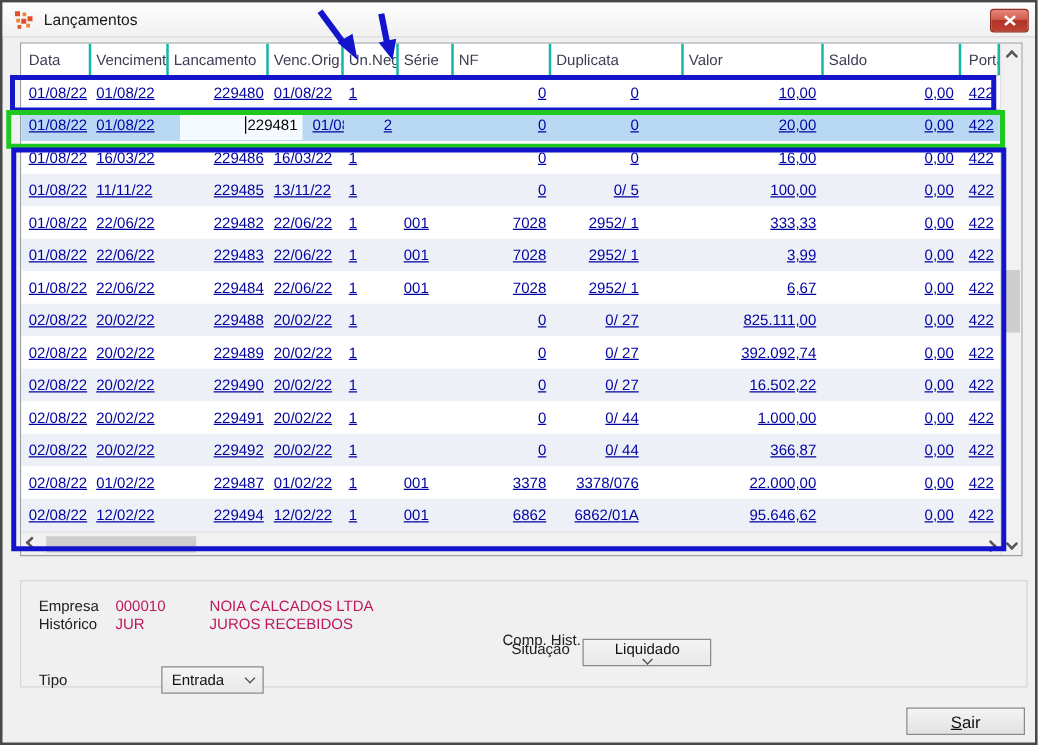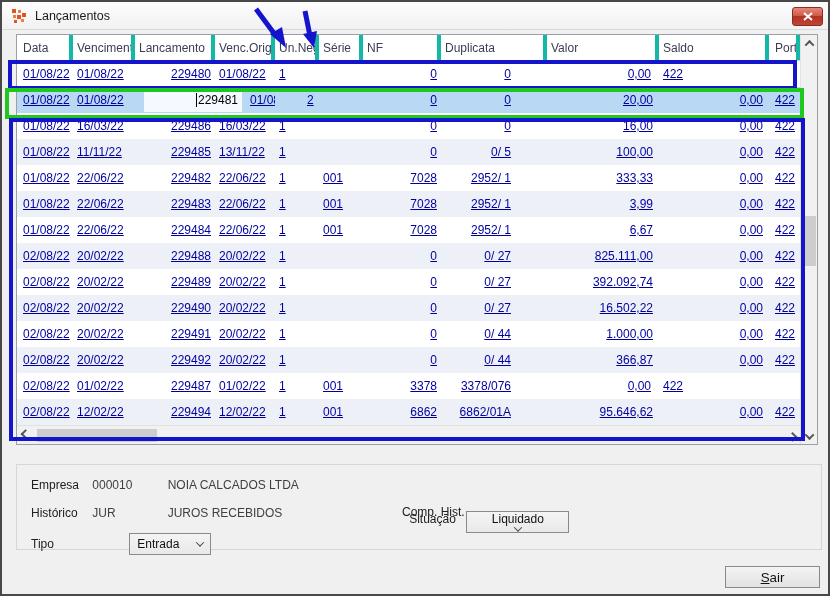--- a/index.html
+++ b/index.html
@@ -28,21 +28,21 @@
   }
 
   
   .gridwrap {
     position:absolute; left:14px; top:32px; width:802px; height:411px;
     background:#fff; border:1px solid #9aa0a6; display:flex;
   }
   .gridmain { width:783px; display:flex; flex-direction:column; }
   .ghead { display:flex; height:26px; border-bottom:1px solid #cfcfcf; background:#fff; }
   .hcell {
-    color:#3c3c55; padding:6px 0 0 4px; border-right:4px solid #14b8a6;
+    color:#3c3c55; padding:6px 0 0 4px; border-right:2px solid #14b8a6;
     white-space:nowrap; overflow:hidden; cursor:default;
   }
   .gbody { height:364px; overflow:hidden; }
   .trow { display:flex; height:26px; background:#fff; color:#0000a0;text-decoration:underline; }
   .trow.alt { background:#edf0f7; }
   .trow.selected { background:#b9d8f3; }
   .tcell { padding:6px 4px 0 4px; white-space:nowrap; overflow:hidden; }
   .c0 { width:56px; padding-left:6px; }
   .c1 { width:62px; }
   .c2 { width:80px; text-align:right; }
@@ -80,21 +80,21 @@
   .chev.left  { transform:rotate(-45deg) translate(1px,-1px); }
   .chev.right { transform:rotate(135deg) translate(1px,-1px); }
 
   
   .groupbox {
     position:absolute; left:14px; top:462px; width:806px; height:86px;
     background:#f0f0f0; border:1px solid #d6d6d6;
   }
   .frow { position:absolute; left:14px; white-space:nowrap; }
   .flabel { color:#202020; display:inline-block; }
-  .fvalue { color:#404040; }
+  .fvalue { color:#be185d; }
   .combo {
     display:inline-flex; align-items:center; justify-content:space-between;
     height:22px; background:linear-gradient(#f4f4f4,#e9e9e9);
     border:1px solid #8a8a8a; padding:0 7px 0 7px; color:#111; cursor:default;
   }
   .combo .chev { border-color:#444; width:6px; height:6px; border-width:1.5px; }
   .sairbtn {
     position:absolute; right:8px; top:564px; width:95px; height:22px;
     background:linear-gradient(#f4f4f4,#e2e2e2); border:1px solid #8a8a8a;
     color:#111; display:flex; align-items:center; justify-content:center; cursor:pointer;
@@ -152,20 +152,21 @@
       <div class="gbody">
           <div class="trow">
             <div class="tcell c0">01/08/22</div>
             <div class="tcell c1">01/08/22</div>
             <div class="tcell c2">229480</div>
             <div class="tcell c3">01/08/22</div>
             <div class="tcell c4">1</div>
             <div class="tcell c5"></div>
             <div class="tcell c6">0</div>
             <div class="tcell c7">0</div>
+            <div class="tcell c8">10,00</div>
             <div class="tcell c9">0,00</div>
             <div class="tcell c10">422</div>
           </div>
           <div class="trow alt selected">
             <div class="tcell c0">01/08/22</div>
             <div class="tcell c1">01/08/22</div>
             <div class="tcell c2 editing">
               <div class="editbox">
                 <span class="caret"></span>
                 <span>229481</span>
@@ -312,20 +313,21 @@
           </div>
           <div class="trow">
             <div class="tcell c0">02/08/22</div>
             <div class="tcell c1">01/02/22</div>
             <div class="tcell c2">229487</div>
             <div class="tcell c3">01/02/22</div>
             <div class="tcell c4">1</div>
             <div class="tcell c5">001</div>
             <div class="tcell c6">3378</div>
             <div class="tcell c7">3378/076</div>
+            <div class="tcell c8">22.000,00</div>
             <div class="tcell c9">0,00</div>
             <div class="tcell c10">422</div>
           </div>
           <div class="trow alt">
             <div class="tcell c0">02/08/22</div>
             <div class="tcell c1">12/02/22</div>
             <div class="tcell c2">229494</div>
             <div class="tcell c3">12/02/22</div>
             <div class="tcell c4">1</div>
             <div class="tcell c5">001</div>
@@ -356,21 +358,21 @@
         </div>
     </div>
   </div>
 
   <div class="groupbox">
     <div class="frow" style="top:13px;">
       <span class="flabel" style="width:58px;">Empresa</span>
       <span class="fvalue" style="display:inline-block;width:64px;">000010</span>
       <span class="fvalue" style="margin-left:8px;">NOIA CALCADOS LTDA</span>
     </div>
-    <div class="frow" style="top:41px;">
+    <div class="frow" style="top:27px;">
       <span class="flabel" style="width:58px;">Histórico</span>
       <span class="fvalue" style="display:inline-block;width:64px;">JUR</span>
       <span class="fvalue" style="margin-left:8px;">JUROS RECEBIDOS</span>
     </div>
     <div class="frow" style="top:40px; left:385px;">
       <span class="flabel">Comp. Hist.</span>
     </div>
     <div class="frow" style="top:62px;">
       <span class="flabel" style="width:58px;margin-top:10px;">Tipo</span>
       <span class="combo" style="width:82px;margin-left:37px;">

